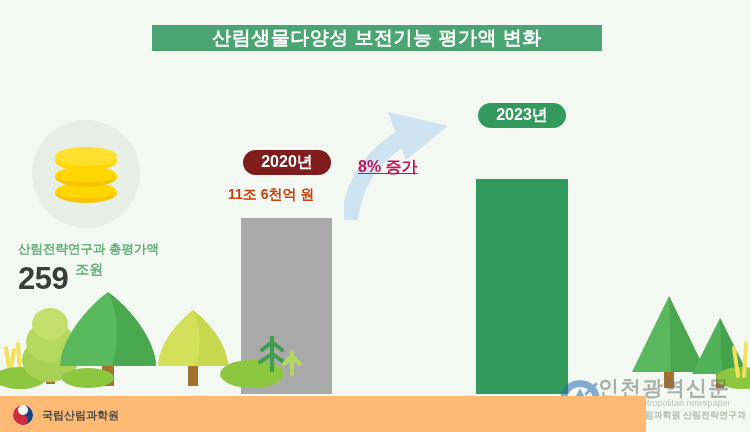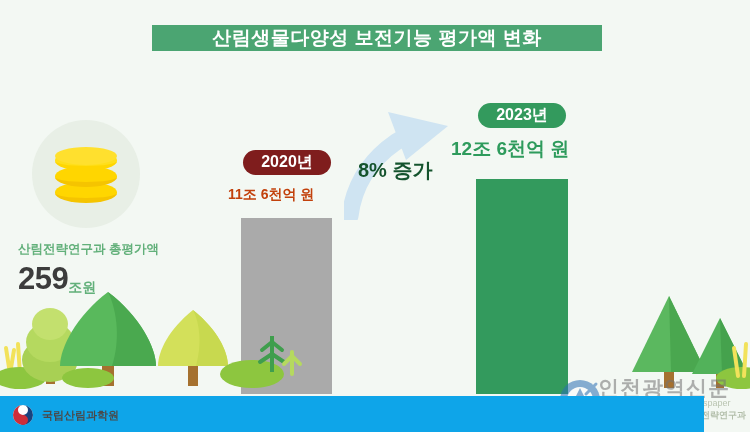--- a/index.html
+++ b/index.html
@@ -64,21 +64,21 @@
     background: #ffe02e;
   }
   #summary-caption {
     margin-top: 12px;
     color: #62b07a;
     font-size: 12.5px;
     font-weight: bold;
     line-height: 1.45;
   }
   #summary-value-row {
-    display: flex; align-items: flex-end; gap: 0;
+    display: flex; align-items: flex-start; gap: 7px;
     margin-top: 3px;
   }
   #summary-number {
     color: #3c3c3c;
     font-size: 31px;
     font-weight: bold;
     letter-spacing: -0.5px;
   }
   #summary-unit {
     color: #62b07a;
@@ -134,40 +134,41 @@
 
   
   #growth-arrow {
     position: absolute;
     left: 344px; top: 108px;
     width: 130px; height: 112px;
   }
   #growth-label {
     position: absolute;
     left: 358px; top: 157px;
-    color: #14532d;
-    font-size: 20px;
-    font-weight: bold;
-    white-space: nowrap;
+    color: #be185d;
+    font-size: 16px;
+    font-weight: bold;
+    white-space: nowrap;
+    text-decoration: underline;
   }
 
   
   #scenery {
     position: absolute;
     left: 0; bottom: 36px;
     width: 750px; height: 110px;
     pointer-events: none;
   }
 
   
   #footer {
     position: absolute;
     left: 0; bottom: 0;
-    width: 704px; height: 36px;
-    background: #0ea5e9;
+    width: 646px; height: 36px;
+    background: #fdba74;
     text-align: center;
   }
   #footer-logo {
     position: absolute;
     left: 12px; top: 8px;
     display: flex; align-items: center; gap: 8px;
   }
   #footer-logo-text {
     color: #4a4a4a;
     font-size: 11px;
@@ -234,21 +235,20 @@
     </div>
   </div>
 
   <div class="bar" id="bar-2020"></div>
   <div class="bar" id="bar-2023"></div>
 
   <div class="bar-pill" id="pill-2020">2020년</div>
   <div class="bar-pill" id="pill-2023">2023년</div>
 
   <div class="bar-value" id="value-2020">11조 6천억 원</div>
-  <div class="bar-value" id="value-2023">12조 6천억 원</div>
 
   <svg id="growth-arrow" viewBox="0 0 130 112">
     <path d="M6 108 C 10 76, 26 52, 52 34 L 66 26" stroke="#cfe4f2" stroke-width="17" fill="none" stroke-linecap="round"></path>
     <path d="M44 4 L 104 18 L 62 52 Z" fill="#cfe4f2"></path>
   </svg>
   <div id="growth-label">8% 증가</div>
 
   <svg id="scenery" viewBox="0 0 750 110">
 
     <g>

